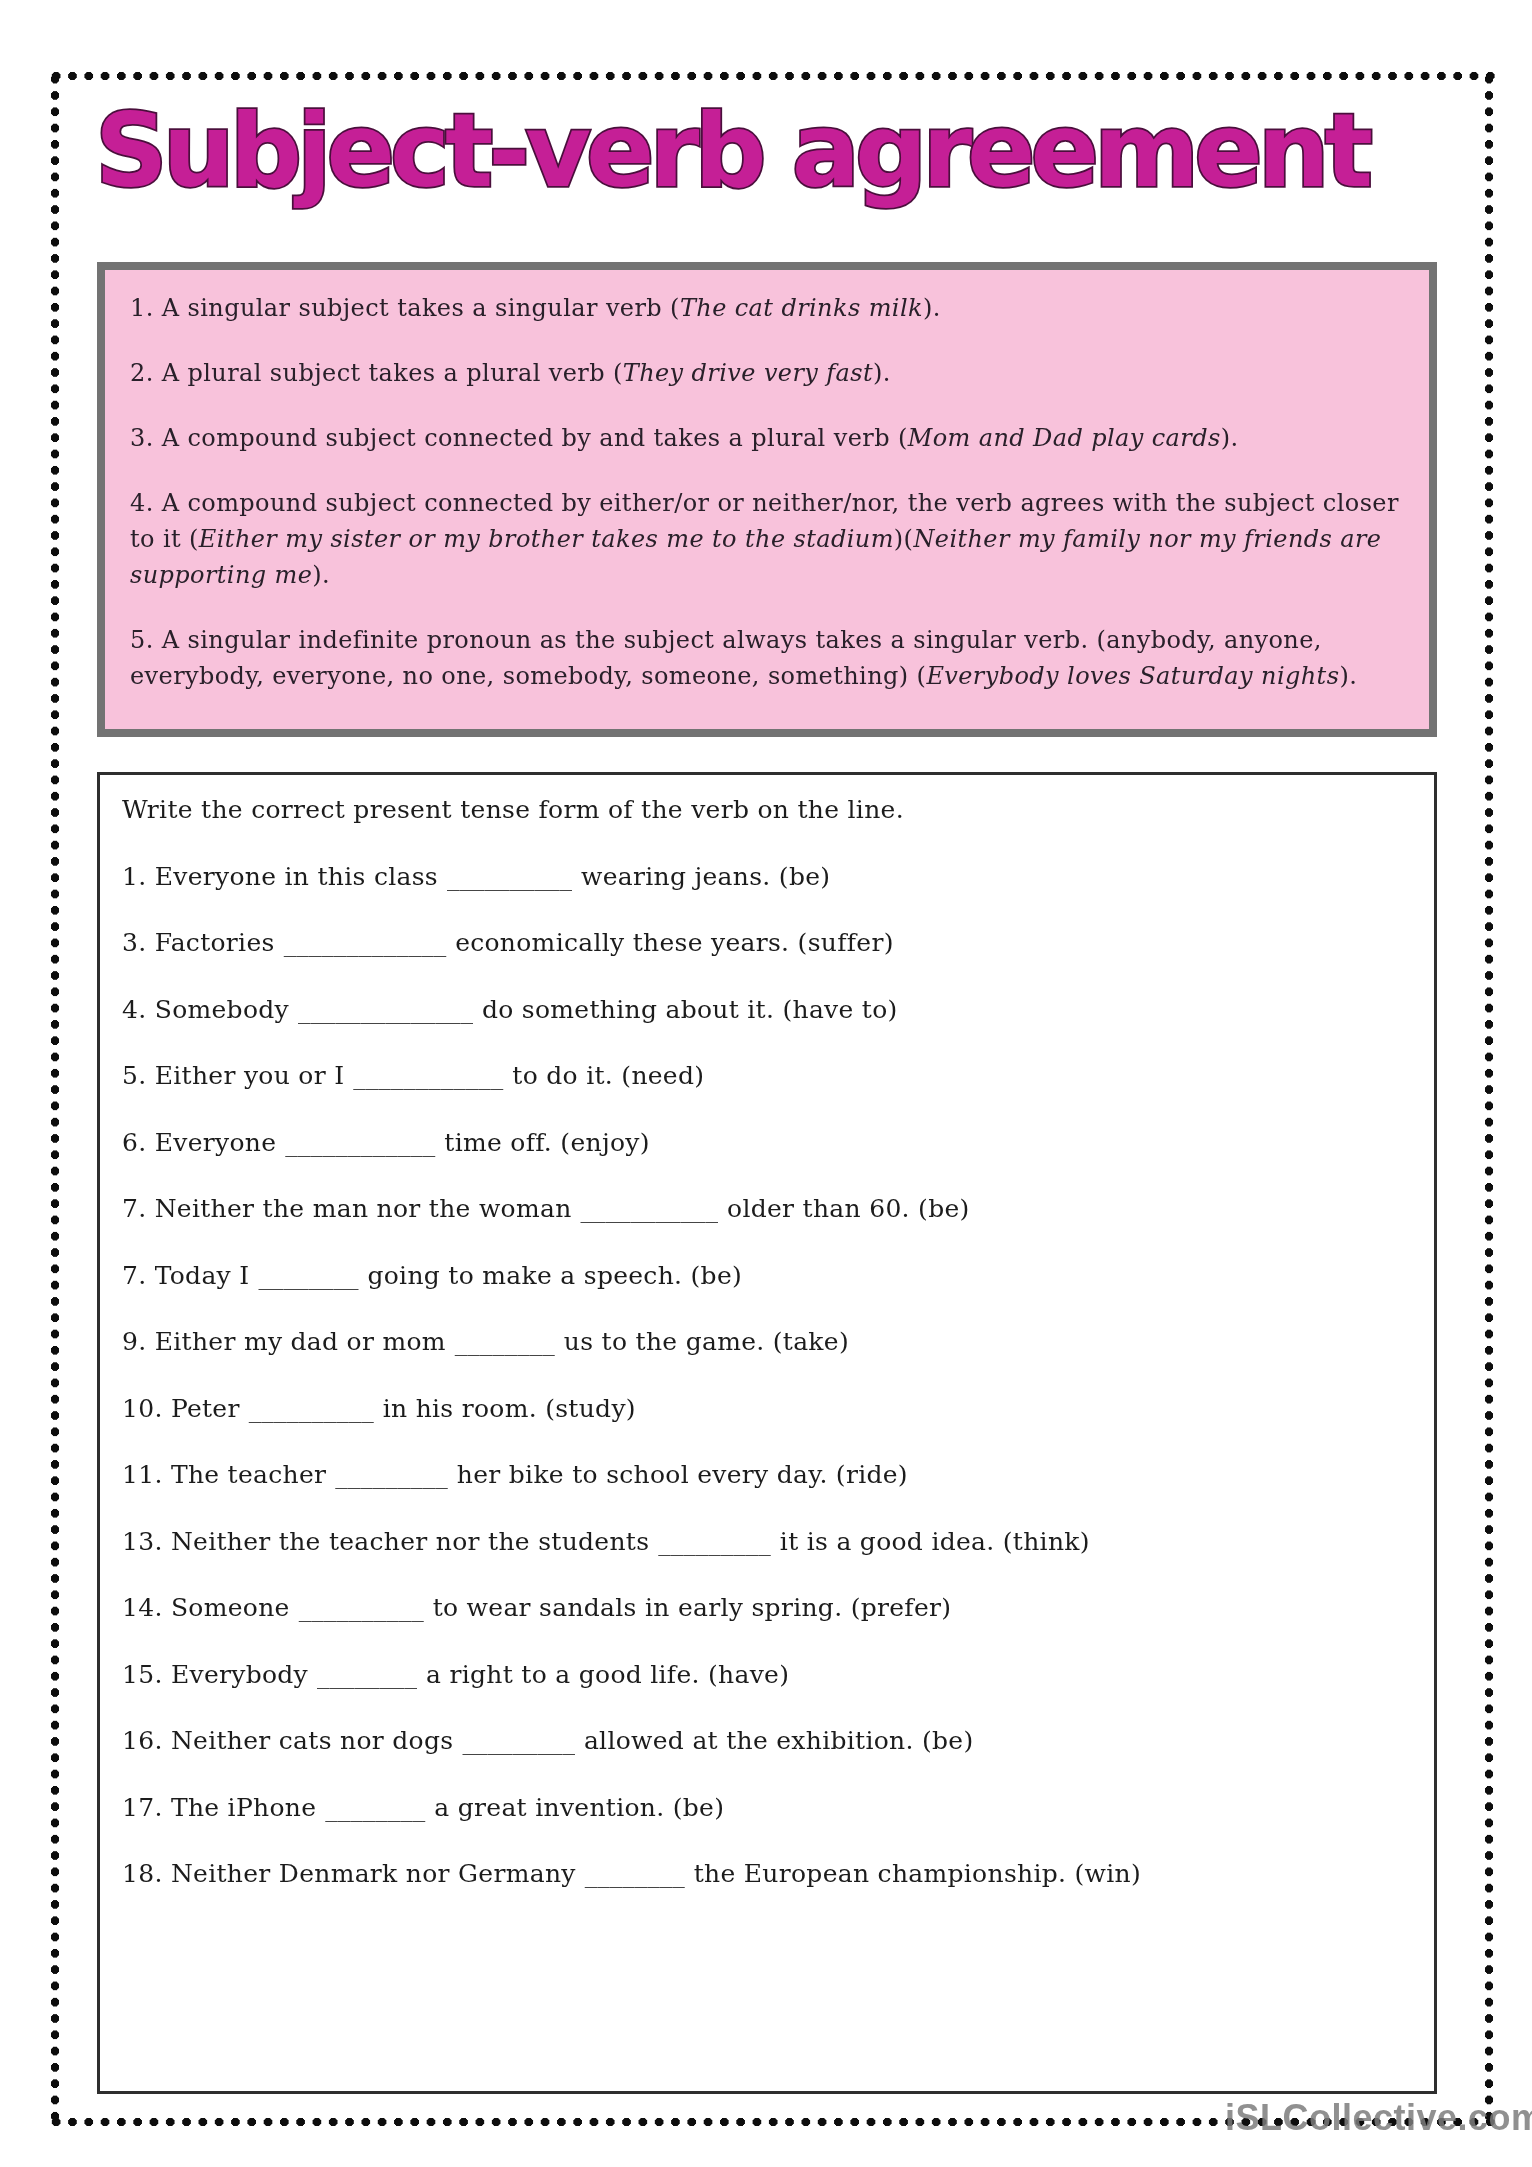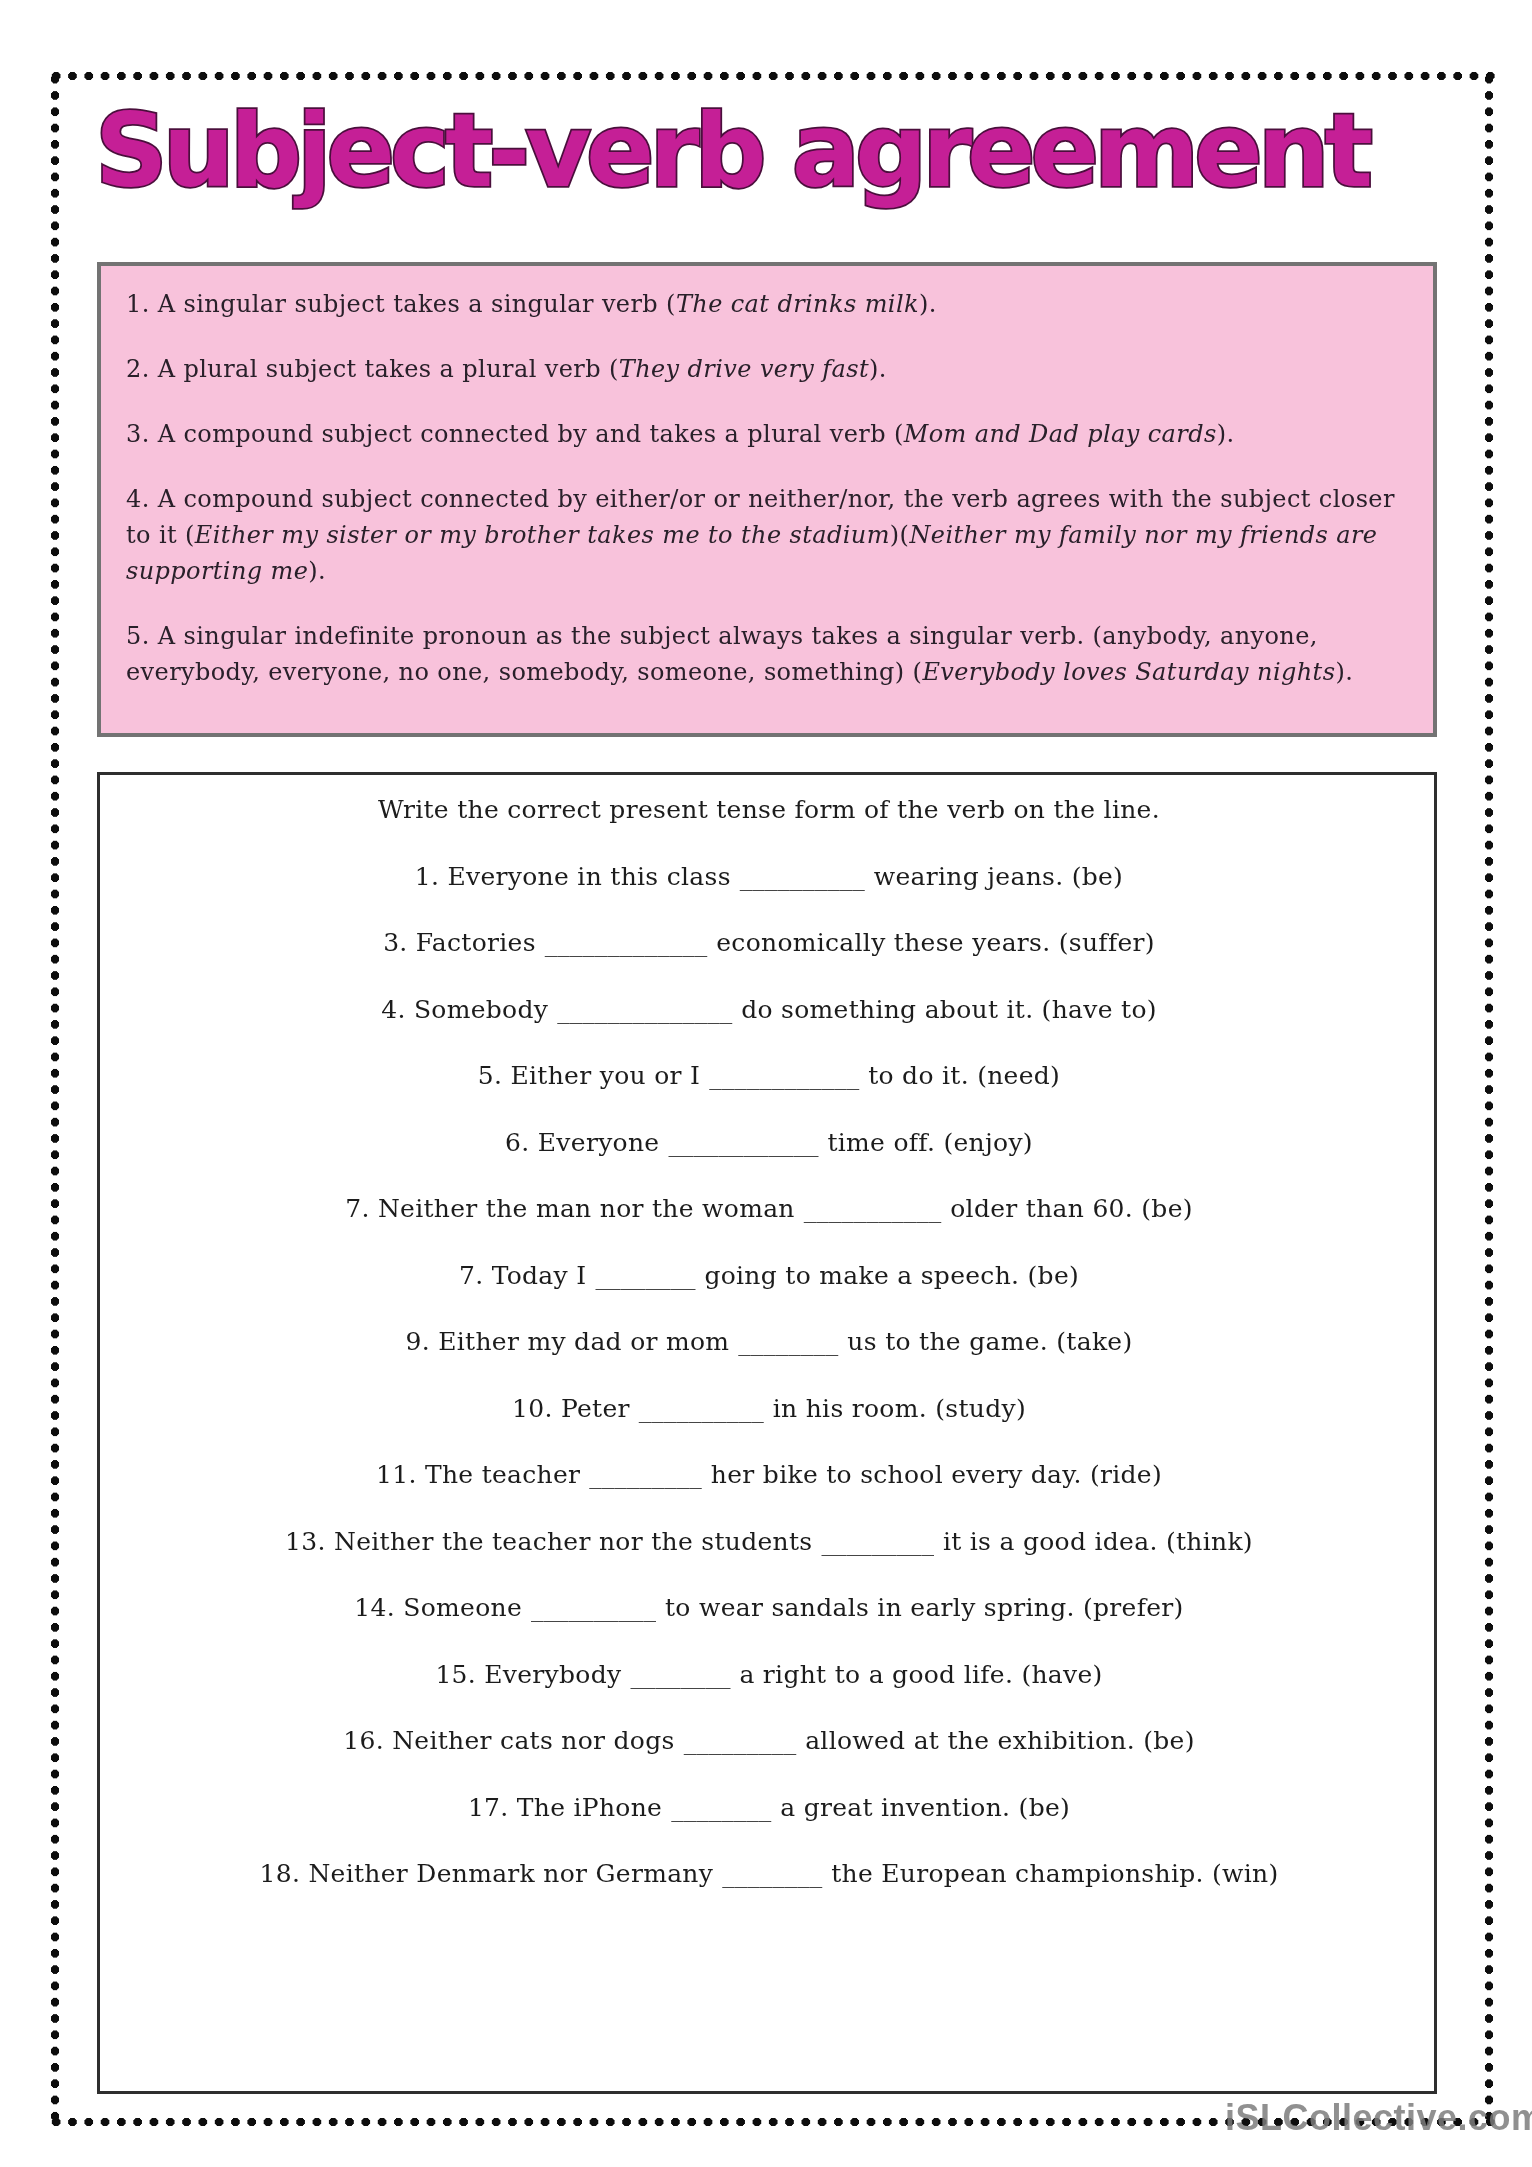--- a/index.html
+++ b/index.html
@@ -42,21 +42,21 @@
     -webkit-text-stroke: 3.5px #4a0f3c;
     paint-order: stroke fill;
     white-space: nowrap;
   }
 
   
   .rules-box {
     position: absolute; top: 262px; left: 97px;
     width: 1340px; height: 475px;
     background: #f8c2db;
-    border: 4px solid #737373;
+    border: 8px solid #737373;
     padding: 20px 26px 0 25px;
     overflow: hidden;
   }
   .rule {
     font-size: 24px; line-height: 36px;
     letter-spacing: 0.4px;
     color: #29202a;
     margin-bottom: 29px;
   }
   .rule i { font-style: italic; }
@@ -69,21 +69,20 @@
     border: 3px solid #2e2e2e;
     padding: 18px 18px 0 22px;
     overflow: hidden;
   }
   .instructions, .ex-row {
     font-size: 25px; line-height: 34px;
     letter-spacing: 0.3px;
     color: #1c1c1c;
     margin-bottom: 32.5px;
     white-space: nowrap;
-    text-align: center;
   }
   .blank {
     color: #3c3c3c;
     margin: 0 9px;
     letter-spacing: 0;
   }
 
   
   .watermark {
     position: absolute; top: 2097px; left: 1225px;

